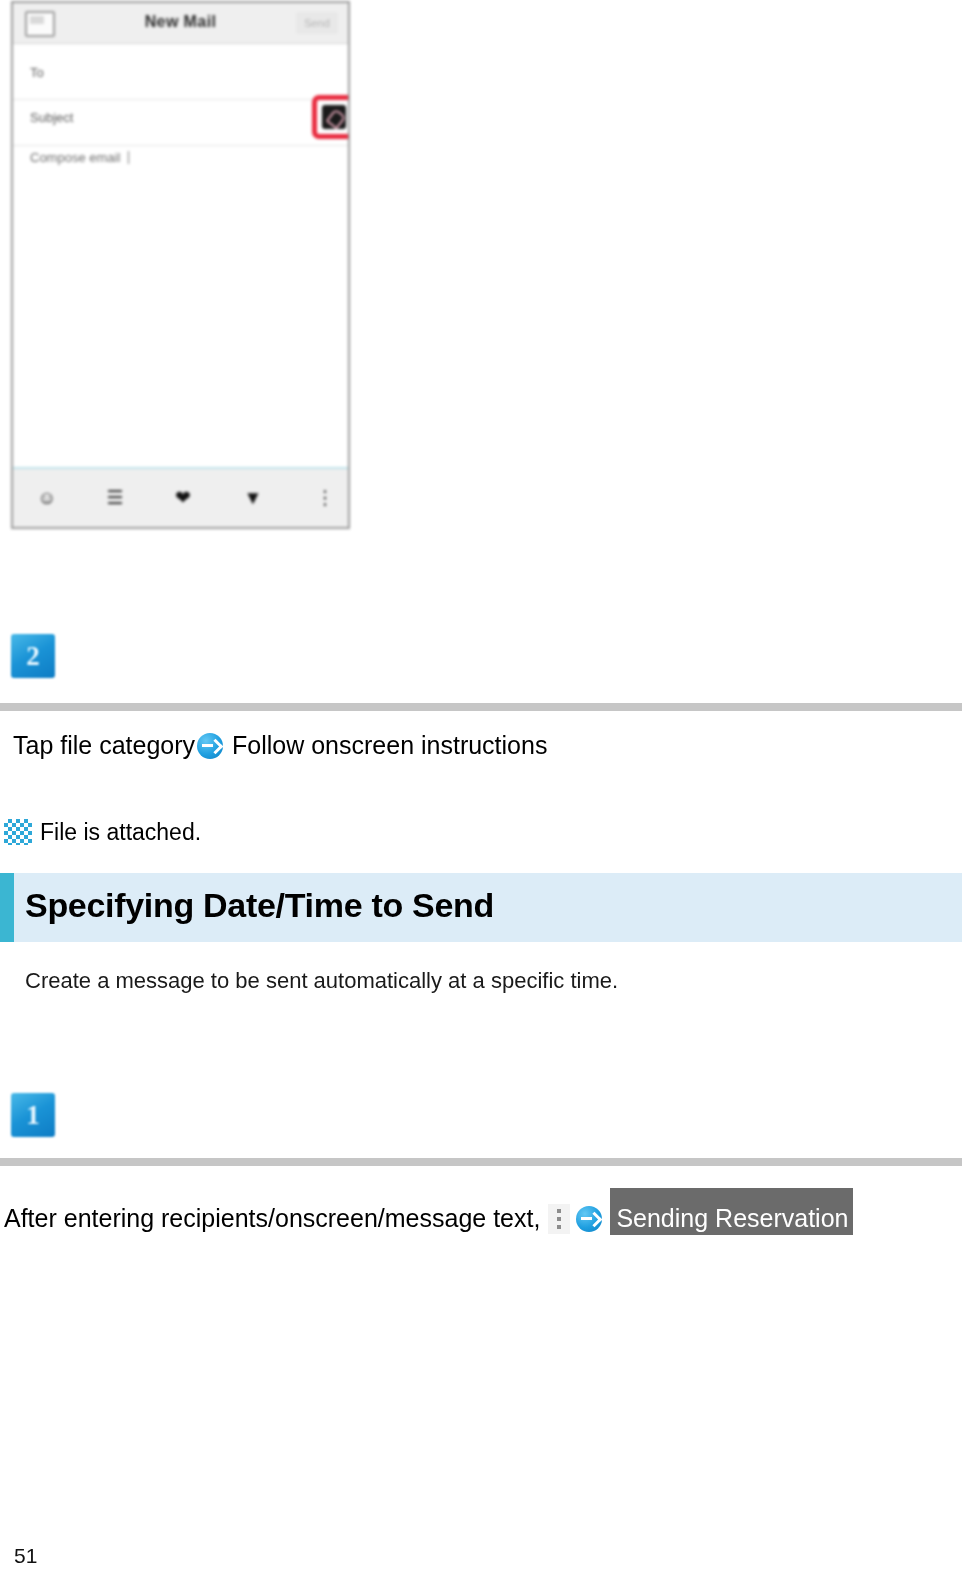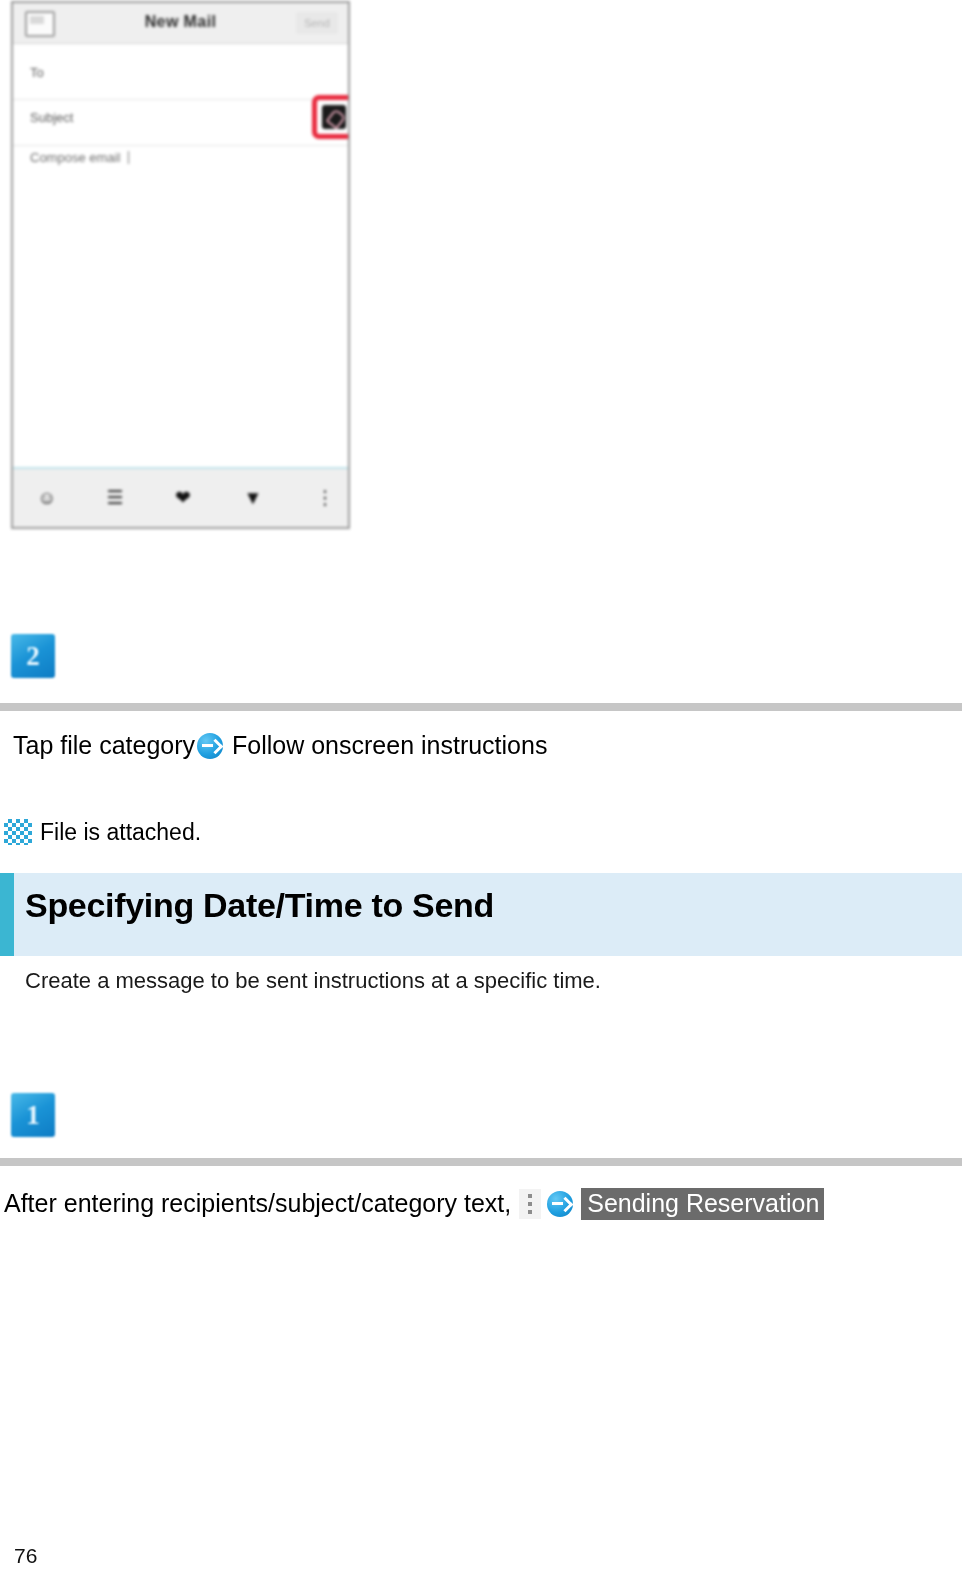--- a/index.html
+++ b/index.html
@@ -248,33 +248,33 @@
     display: block;
   }
   .dots-icon i:nth-child(1) { top: 5px; }
   .dots-icon i:nth-child(2) { top: 13px; }
   .dots-icon i:nth-child(3) { top: 21px; }
 
   .ui-chip {
     display: inline-block;
     background: #6b6b6b;
     color: #ffffff;
-    padding: 2px 5px 4px 6px;
+    padding: 17px 5px 4px 6px;
     margin-left: 6px;
     font-size: 25px;
     line-height: 1.05;
   }
 
   
   .section-heading {
     position: absolute;
     left: 0;
     top: 873px;
     width: 962px;
-    height: 83px;
+    height: 69px;
     background: #dcecf7;
     box-sizing: border-box;
   }
   .section-heading .accent {
     position: absolute;
     left: 0; top: 0;
     width: 14px;
     height: 100%;
     background: #3bb6d2;
   }
@@ -344,22 +344,22 @@
 
 <div class="instr instr-file">
   <span class="flag-icon"></span><span>File is attached.</span>
 </div>
 
 <div class="section-heading">
   <div class="accent"></div>
   <div class="title">Specifying Date/Time to Send</div>
 </div>
 
-<div class="section-body">Create a message to be sent instructions at a specific time.</div>
+<div class="section-body">Create a message to be sent automatically at a specific time.</div>
 
 <div class="step-badge step-badge-1">1</div>
 <div class="hr-bar hr-bar-2"></div>
 
 <div class="instr instr-after">
-  <span>After entering recipients/subject/category text,</span><span class="dots-icon"><i></i><i></i><i></i></span><span class="arrow-icon"></span><span class="ui-chip">Sending Reservation</span>
-</div>
-
-<div class="page-number">76</div>
+  <span>After entering recipients/onscreen/message text,</span><span class="dots-icon"><i></i><i></i><i></i></span><span class="arrow-icon"></span><span class="ui-chip">Sending Reservation</span>
+</div>
+
+<div class="page-number">51</div>
 
 </body></html>

